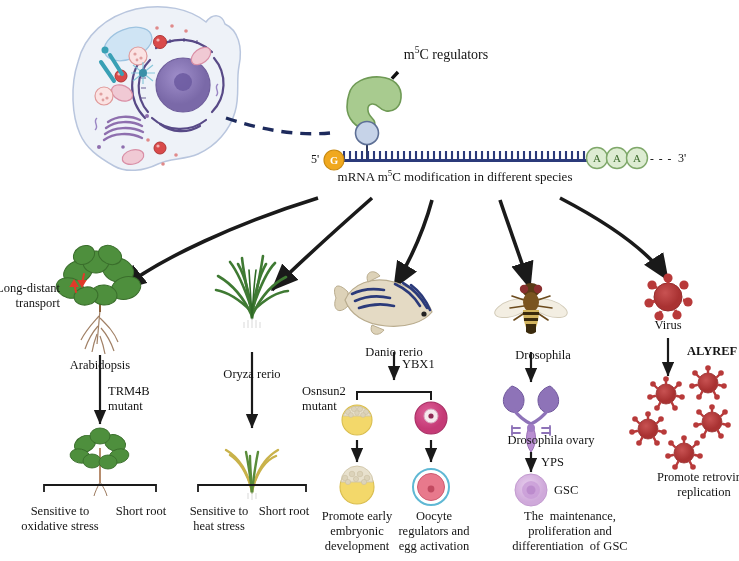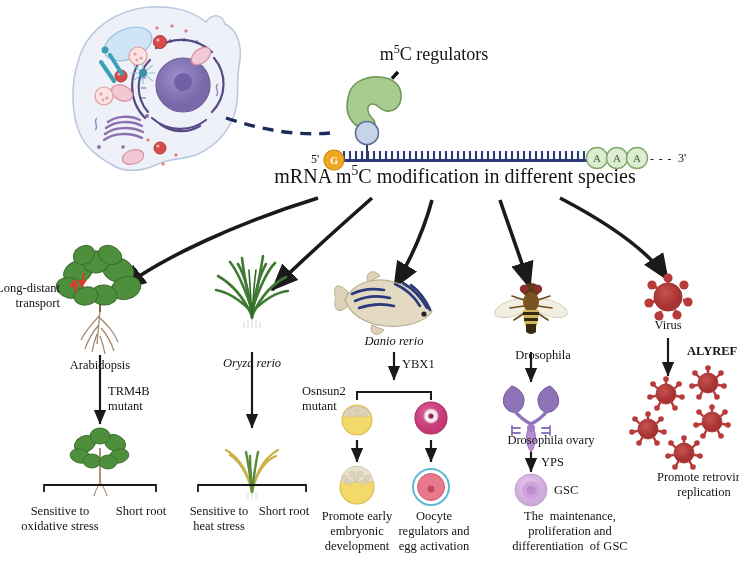--- a/index.html
+++ b/index.html
@@ -3,21 +3,21 @@
 <meta charset="utf-8">
 <style>
   html,body{margin:0;padding:0;background:#ffffff;}
   body{width:739px;height:561px;position:relative;overflow:hidden;
        font-family:"Liberation Serif","DejaVu Serif",serif;color:#111;}
   #stage{position:absolute;left:0;top:0;width:739px;height:561px;}
   .abs{position:absolute;}
   .lbl{position:absolute;font-size:12.5px;line-height:15px;color:#141414;white-space:pre;}
   .lbl.c{transform:translateX(-50%);text-align:center;}
   .lbl.r{transform:translateX(-100%);text-align:right;}
-  .it{font-style:italic;}
+  .it{margin-top:11px;}
   sup{font-size:.68em;vertical-align:super;line-height:0;}
   svg{display:block;overflow:visible;}
 </style>
 </head>
 <body>
 
 <div id="stage">
 
   <svg class="abs" style="left:0;top:0" width="739" height="561" viewBox="0 0 739 561">
     <defs>
@@ -473,32 +473,32 @@
           <circle cx="700" cy="456" r="2.8"></circle>
             <circle cx="693" cy="467" r="2.8"></circle>
           <circle cx="675" cy="467" r="2.8"></circle>
             <circle cx="668" cy="456" r="2.8"></circle>
           <circle cx="671" cy="443" r="2.8"></circle>
           </g>
       </g>
     </g>
   </svg>
 
-  <div class="lbl c" style="left:434px;top:47px;font-size:18px;">m<sup>5</sup>C regulators</div>
+  <div class="lbl c" style="left:446px;top:47px;font-size:14px;">m<sup>5</sup>C regulators</div>
 
   <div class="lbl" style="left:311px;top:152px;font-size:12px;">5'</div>
   <div class="lbl" style="left:650px;top:151px;font-size:11.5px;letter-spacing:1px;">- - -</div>
   <div class="lbl" style="left:678px;top:151px;font-size:12px;">3'</div>
 
   <div class="lbl c" style="left:334px;top:153px;font-size:10.5px;color:#fff;font-weight:bold;">G</div>
   <div class="lbl c" style="left:597px;top:151px;font-size:11px;color:#3c6b2c;">A</div>
   <div class="lbl c" style="left:617px;top:151px;font-size:11px;color:#3c6b2c;">A</div>
   <div class="lbl c" style="left:637px;top:151px;font-size:11px;color:#3c6b2c;">A</div>
 
-  <div class="lbl c" style="left:455px;top:169px;font-size:20px;">mRNA m<sup>5</sup>C modification in different species</div>
+  <div class="lbl c" style="left:455px;top:169px;font-size:13px;">mRNA m<sup>5</sup>C modification in different species</div>
 
   <div class="lbl r" style="left:60px;top:281px;">Long-distant
 transport</div>
   <div class="lbl c" style="left:100px;top:358px;">Arabidopsis</div>
   <div class="lbl" style="left:108px;top:378px;margin-top:6px;">TRM4B
 mutant</div>
   <div class="lbl c" style="left:60px;top:504px;">Sensitive to
 oxidative stress</div>
   <div class="lbl c" style="left:141px;top:504px;">Short root</div>
 

